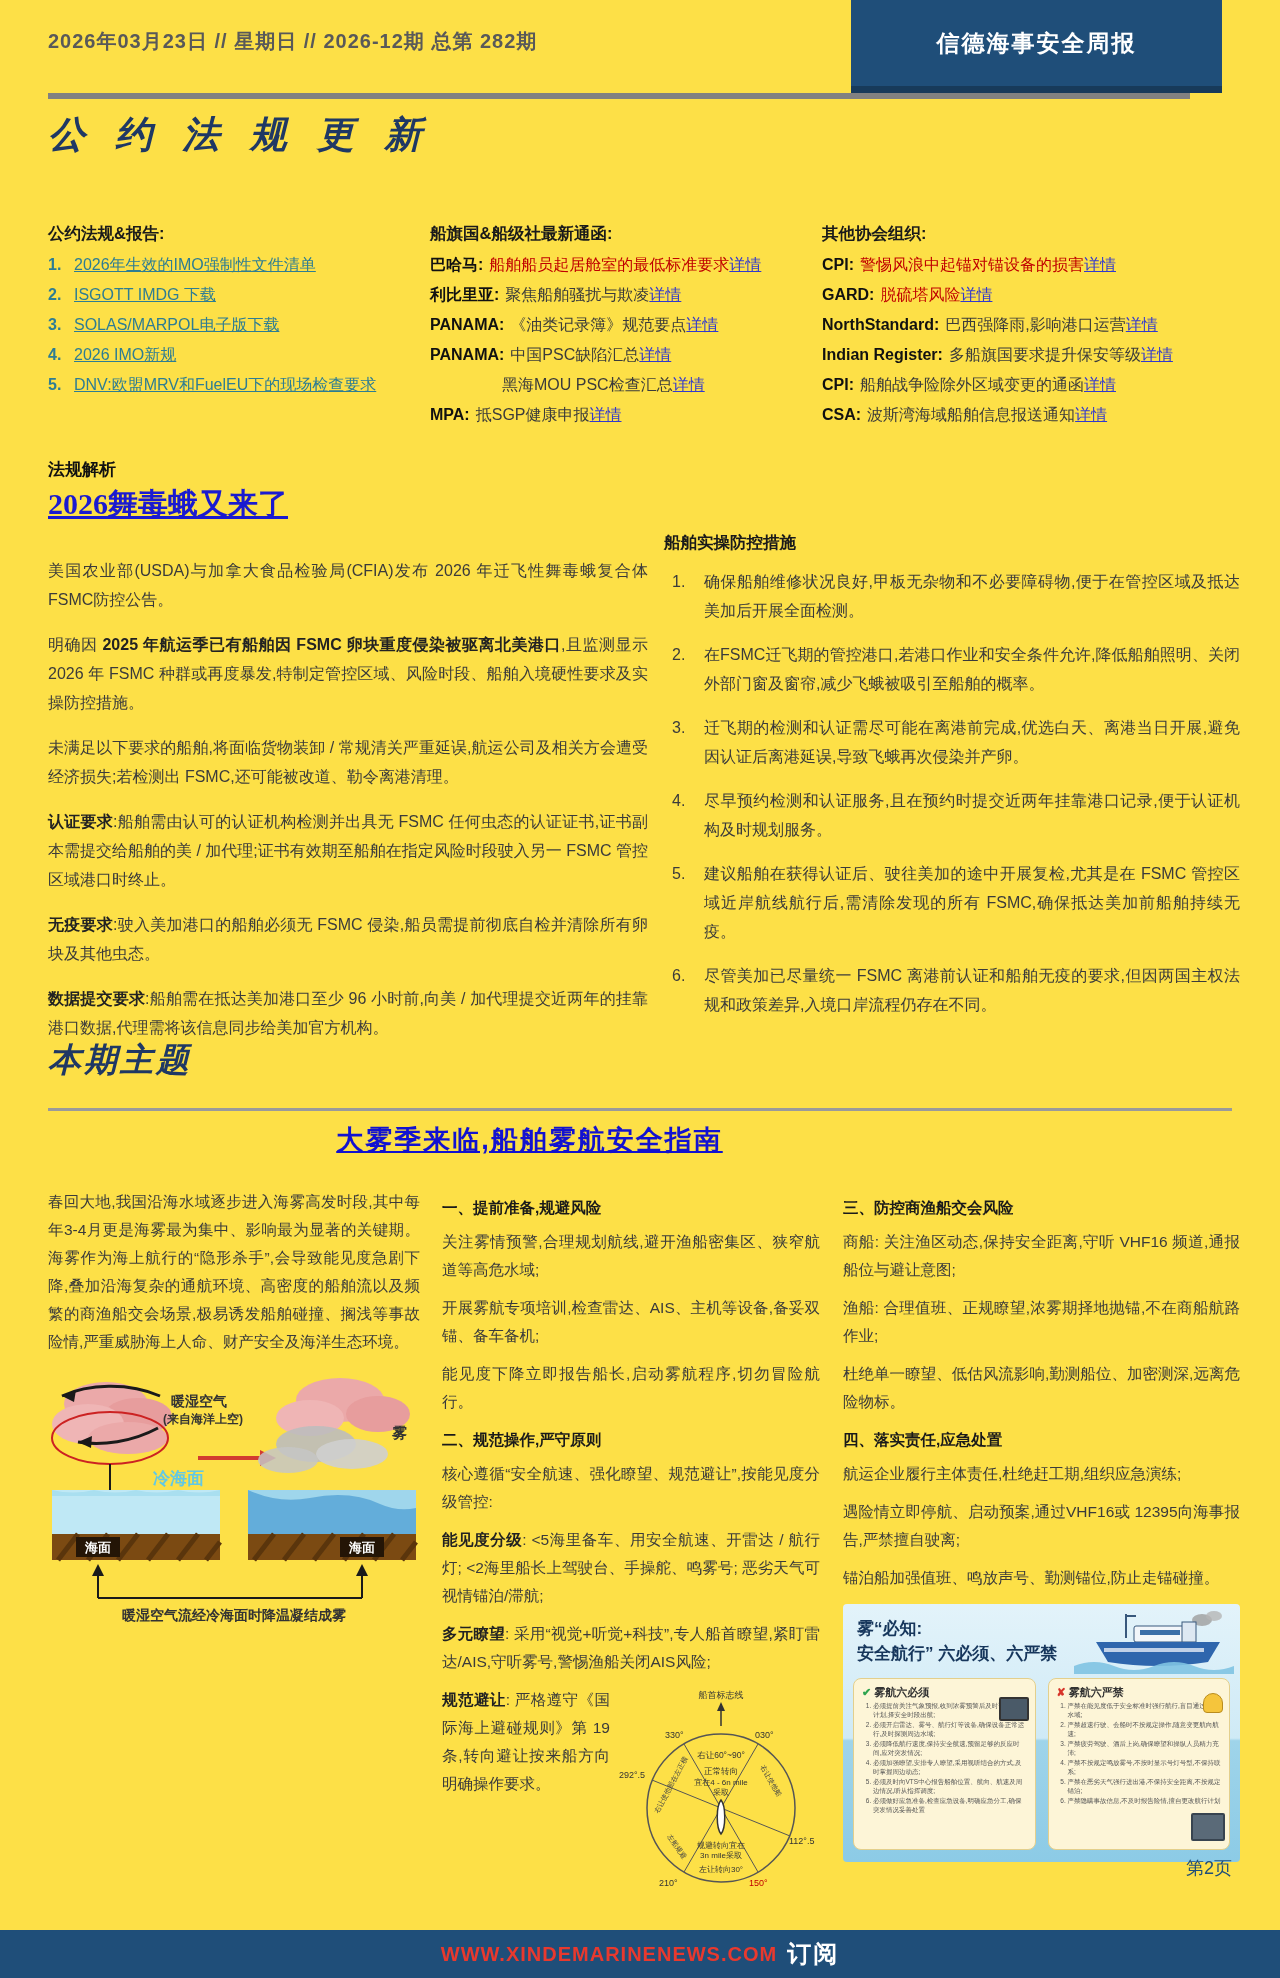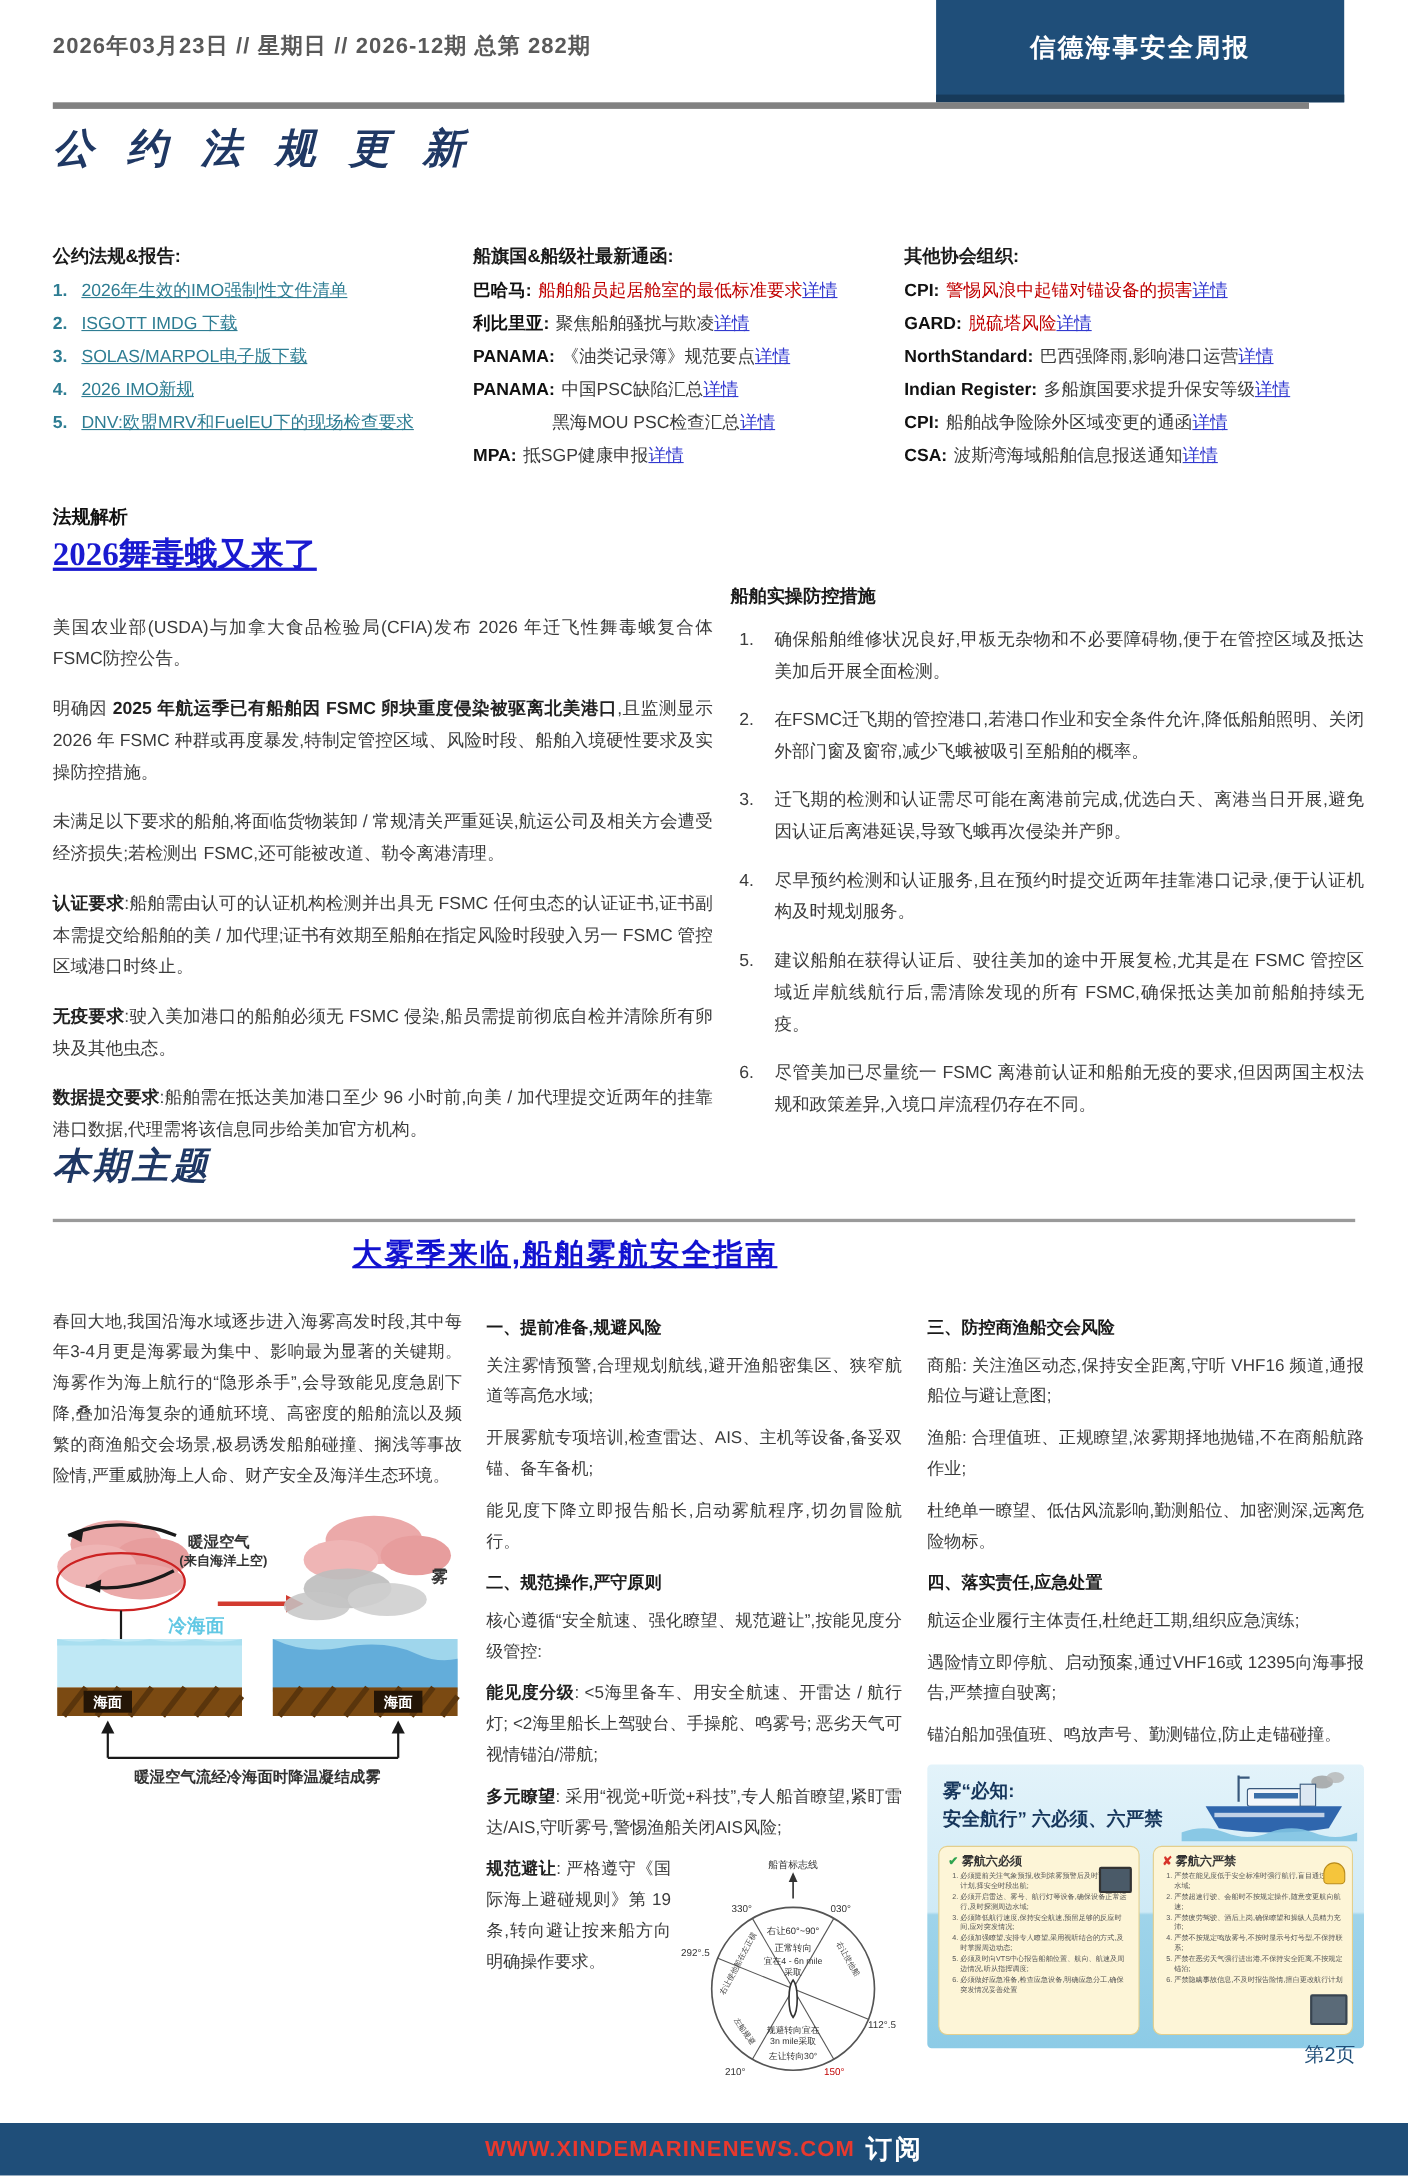--- a/index.html
+++ b/index.html
@@ -1,16 +1,16 @@
 <!DOCTYPE html>
 <html><head>
 <meta charset="utf-8">
 <style>
   html,body{margin:0;padding:0;background:#e9e9e9;}
-  .page{position:relative;width:1280px;height:1978px;margin:0 auto;background:#ffffff;
+  .page{position:relative;width:1280px;height:1978px;margin:0 auto;background:#fde047;
         font-family:"Liberation Sans",sans-serif;color:#3b3b3b;overflow:hidden;}
 
   
   .date-line{position:absolute;left:48px;top:28px;font-size:20px;font-weight:bold;color:#595959;letter-spacing:1px;}
   .brand-box{position:absolute;left:851px;top:0;width:371px;height:86px;background:#1f4e79;
              border-bottom:7px solid #173a5a;display:flex;align-items:center;justify-content:center;
              color:#fff;font-size:23px;font-weight:bold;letter-spacing:2px;}
   .head-rule{position:absolute;left:48px;top:93px;width:1142px;height:6px;background:#818181;}
 
   
@@ -40,21 +40,21 @@
   .art-right{position:absolute;left:664px;top:528px;width:576px;font-size:16px;line-height:29px;text-align:justify;}
   .art-right .col-h{margin-bottom:10px;}
   .mrow{display:flex;margin-bottom:15px;}
   .mrow .n{flex:0 0 32px;padding-left:8px;color:#3b3b3b;}
   .mrow .t{flex:1;}
 
   
   .theme-label{position:absolute;left:48px;top:1038px;font-size:33px;font-weight:bold;font-style:italic;
                color:#1f3864;letter-spacing:3px;}
   .theme-rule{position:absolute;left:48px;top:1108px;width:1184px;height:3px;background:#9a9a9a;}
-  .theme-title{position:absolute;left:0;top:1122px;width:1027px;text-align:center;font-size:27px;
+  .theme-title{position:absolute;left:16px;top:1122px;width:1027px;text-align:center;font-size:27px;
                font-weight:bold;color:#1212d0;text-decoration:underline;letter-spacing:2px;cursor:pointer;}
   .tcol{position:absolute;top:1188px;font-size:15.5px;line-height:28px;text-align:justify;}
   .tc1{left:48px;width:372px;}
   .tc2{left:442px;width:378px;}
   .tc3{left:843px;width:397px;}
   .tcol p{margin:0 0 10px 0;}
   .tcol .h{font-weight:bold;color:#1a1a1a;margin:6px 0 6px 0;}
   .avoid-row{display:flex;gap:4px;}
   .avoid-row .t{flex:0 0 168px;}
   .avoid-row svg{flex:1;}

